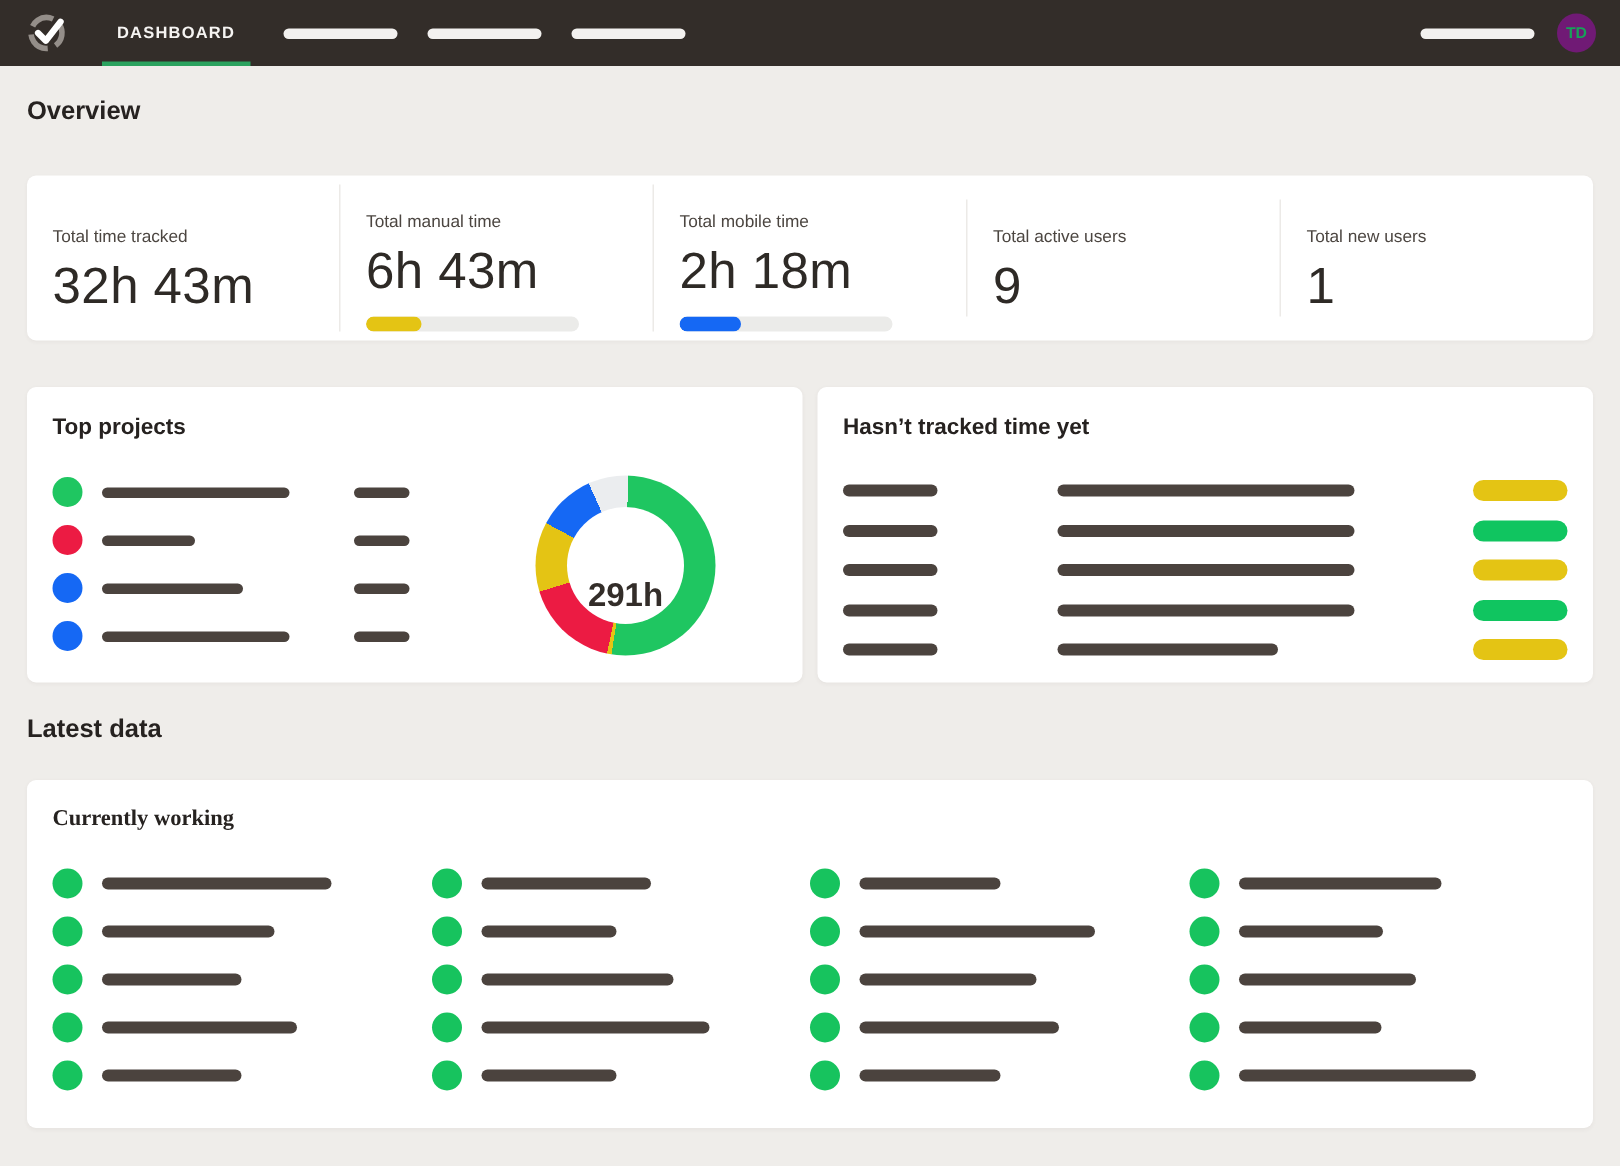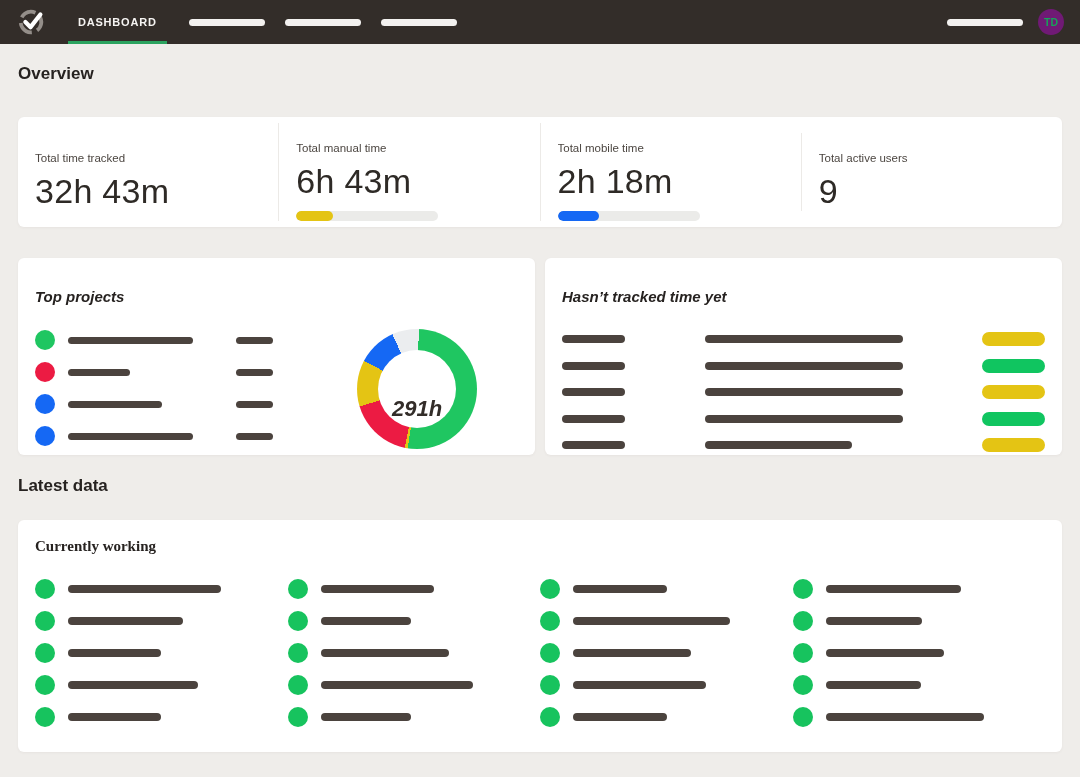--- a/index.html
+++ b/index.html
@@ -46,21 +46,21 @@
   
   .stats-card { margin-top: 33px; height: 110px; display: flex; }
   .stat { flex: 1; padding: 19px 0 0 17px; border-left: 1px solid #eceae7; }
   .stat:first-child { border-left: none; }
   .stat-label { font-size: 11.5px; color: #4c4641; white-space: nowrap; overflow: hidden; }
   .stat-value { font-size: 34px; color: #2e2a26; margin-top: 8px; letter-spacing: .3px; }
   .progress { margin-top: 10px; width: 142px; height: 10px; border-radius: 5px; background: #ebebe9; overflow: hidden; }
   .progress-fill { height: 100%; border-radius: 5px; }
   
   .cards-row { display: flex; gap: 10px; margin-top: 31px; }
-  .card.half { width: 517px; height: 197px; padding: 30px 17px; font-style: italic; }
+  .card.half { width: 517px; height: 197px; padding: 18px 17px; }
   .card-title { font-size: 15px; font-weight: 700; color: #262220; }
   .tp-body { display: flex; margin-top: 24px; }
   .tp-legend { flex: 1; }
   .legend-row { position: relative; display: flex; align-items: center; height: 22px; margin-bottom: 10px; }
   .legend-dot { width: 20px; height: 20px; border-radius: 50%; margin-right: 13px; flex: none; }
   .bar { height: 7px; border-radius: 3.5px; background: #4b433e; }
   .legend-bar2 { position: absolute; left: 201px; }
   .donut { width: 120px; height: 120px; border-radius: 50%; position: relative; margin: 0 41px 0 0; flex: none; }
   .donut-hole {
     position: absolute; inset: 21px; background: #fff; border-radius: 50%;
@@ -123,20 +123,25 @@
     <div class="stat-value">2h 18m</div>
     <div class="progress">
       <div class="progress-fill" style="width: 29%; background: rgb(21, 104, 244);"></div>
     </div>
   </div>
       <div class="stat">
     <div class="stat-label">Total active users</div>
     <div class="stat-value">9</div>
 
   </div>
+      <div class="stat">
+    <div class="stat-label">Total new users</div>
+    <div class="stat-value">1</div>
+
+  </div>
     </div>
 
   <div class="cards-row">
     <div class="card half">
       <div class="card-title">Top projects</div>
       <div class="tp-body">
         <div class="tp-legend" id="tp-legend">
             <div class="legend-row">
     <div class="legend-dot" style="background: rgb(31, 198, 97);"></div>
     <div class="bar" style="width: 125px;"></div>

